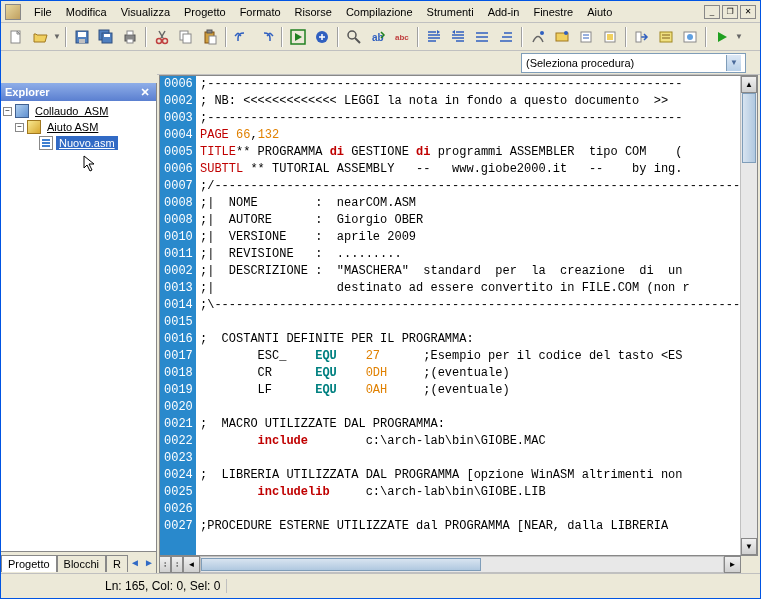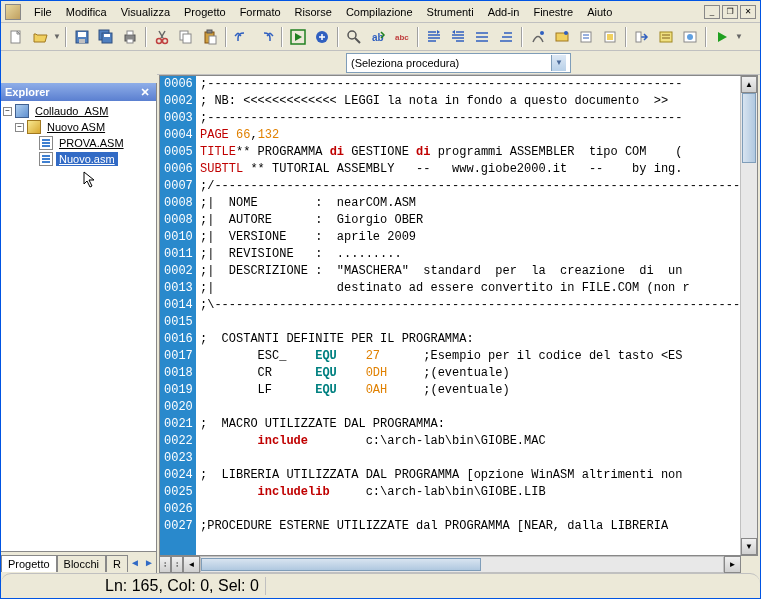--- a/index.html
+++ b/index.html
@@ -34,38 +34,38 @@
 .tree-icon.folder { background: linear-gradient(135deg, #f8e890, #d8a830); border: 1px solid #a07820; }
 .tree-icon.file { background: white; border: 1px solid #888; position: relative; }
 .tree-icon.file::before { content: ""; position: absolute; left: 2px; top: 2px; right: 2px; height: 2px; background: #4080d0; box-shadow: 0 3px 0 #4080d0, 0 6px 0 #4080d0; }
 .tree-label { padding: 1px 3px; text-decoration: underline; }
 .tree-label.selected { background: #316ac5; color: white; }
 .sidebar-tabs { height: 22px; display: flex; background: #ece9d8; border-top: 1px solid #888; align-items: center; }
 .sb-tab { padding: 2px 6px; border: 1px solid #888; border-bottom: none; background: #ece9d8; font-size: 11px; cursor: pointer; margin-top: 2px; }
 .sb-tab.active { background: white; }
 .sb-nav { width: 14px; height: 16px; display: flex; align-items: center; justify-content: center; color: #316ac5; cursor: pointer; font-size: 10px; }
 .editor-area { flex: 1; display: flex; flex-direction: column; overflow: hidden; }
-.proc-combo { height: 24px; display: flex; justify-content: center; align-items: center; padding: 2px 14px; background: #ece9d8; border-bottom: 1px solid #c0c0c0; }
+.proc-combo { height: 24px; display: flex; justify-content: flex-end; align-items: center; padding: 2px 14px; background: #ece9d8; border-bottom: 1px solid #c0c0c0; }
 .proc-select { width: 225px; height: 20px; border: 1px solid #7f9db9; background: white; padding: 0 4px; display: flex; align-items: center; justify-content: space-between; font-size: 11px; cursor: pointer; }
 .proc-arrow { width: 15px; height: 16px; background: linear-gradient(to bottom, #dde8f5, #b8d0e8); border-left: 1px solid #7f9db9; display: flex; align-items: center; justify-content: center; font-size: 8px; color: #4a6a9a; }
 .editor-wrap { flex: 1; display: flex; overflow: hidden; border: 1px solid #888; margin: 0 2px; }
 .gutter { width: 36px; background: #2989cc; color: white; font-family: "Courier New", monospace; font-size: 12px; text-align: right; padding: 0 4px; line-height: 17px; }
 .gutter div { height: 17px; }
 .code { flex: 1; background: white; font-family: "Courier New", monospace; font-size: 12px; line-height: 17px; overflow: hidden; white-space: pre; padding-left: 4px; }
 .code-line { height: 17px; }
 .vscroll { width: 17px; background: #e8e8e8; border-left: 1px solid #c0c0c0; display: flex; flex-direction: column; }
 .vs-btn { height: 17px; background: linear-gradient(to bottom, #f0f0f0, #d0d0d0); border: 1px solid #888; display: flex; align-items: center; justify-content: center; font-size: 8px; cursor: pointer; }
 .vs-thumb { background: linear-gradient(to right, #d8e4f0, #b0c8e0); border: 1px solid #7f9db9; margin: 0 1px; cursor: pointer; }
 .vs-track { flex: 1; background: #e8e8e8; }
 .hscroll-row { height: 17px; display: flex; background: #ece9d8; margin: 0 2px; }
 .hs-handles { display: flex; }
 .hs-btn { width: 17px; height: 17px; background: linear-gradient(to bottom, #f0f0f0, #d0d0d0); border: 1px solid #888; display: flex; align-items: center; justify-content: center; font-size: 8px; cursor: pointer; }
 .hs-track { flex: 1; background: #e8e8e8; border: 1px solid #c0c0c0; display: flex; align-items: center; }
 .hs-thumb { height: 13px; background: linear-gradient(to bottom, #d8e4f0, #b0c8e0); border: 1px solid #7f9db9; cursor: pointer; }
-.statusbar { height: 22px; background: #ece9d8; border-top: 1px solid #c0c0c0; display: flex; align-items: center; padding: 12px 8px; font-size: 16px; border-radius: 10px; }
+.statusbar { height: 22px; background: #ece9d8; border-top: 1px solid #c0c0c0; display: flex; align-items: center; padding: 12px 8px; font-size: 12px; }
 .status-cell { padding: 0 6px; border-right: 1px solid #c0c0c0; }
 .status-empty { width: 90px; }
 .kw-red { color: #c00000; }
 .kw-teal { color: #008080; font-weight: bold; }
 .kw-orange { color: #e08000; }
 .kw-redb { color: #c00000; font-weight: bold; }
 svg { display: block; }
 </style>
 </head>
 <body>
@@ -279,26 +279,21 @@
       <div class="tree">
         <div class="tree-node">
           <span class="tree-toggle">−</span>
           <span class="tree-icon project"></span>
           <span class="tree-label">Collaudo_ASM</span>
         </div>
         <div class="tree-node">
           <span class="tree-indent" style="width:12px"></span>
           <span class="tree-toggle">−</span>
           <span class="tree-icon folder"></span>
-          <span class="tree-label">Nuovo ASM</span>
-        </div>
-        <div class="tree-node">
-          <span class="tree-indent" style="width:36px"></span>
-          <span class="tree-icon file"></span>
-          <span class="tree-label">PROVA.ASM</span>
+          <span class="tree-label">Aiuto ASM</span>
         </div>
         <div class="tree-node">
           <span class="tree-indent" style="width:36px"></span>
           <span class="tree-icon file"></span>
           <span class="tree-label selected">Nuovo.asm</span>
         </div>
         <div style="position:relative;left:80px;top:4px;">
           <svg width="14" height="18">
               <path d="M1 1 L1 13 L4 10 L7 16 L9 15 L6 9 L11 9 Z" fill="white" stroke="black" stroke-width="1"></path>
             </svg>

